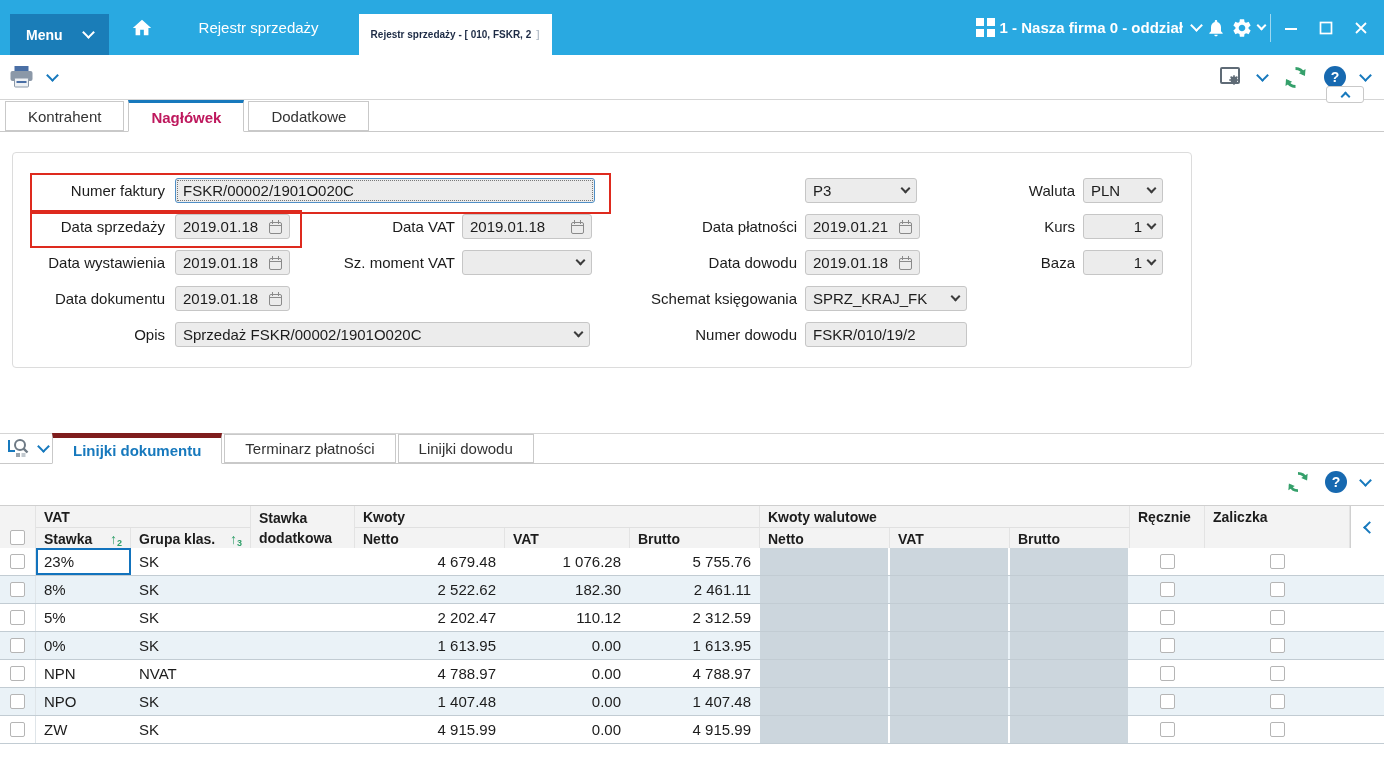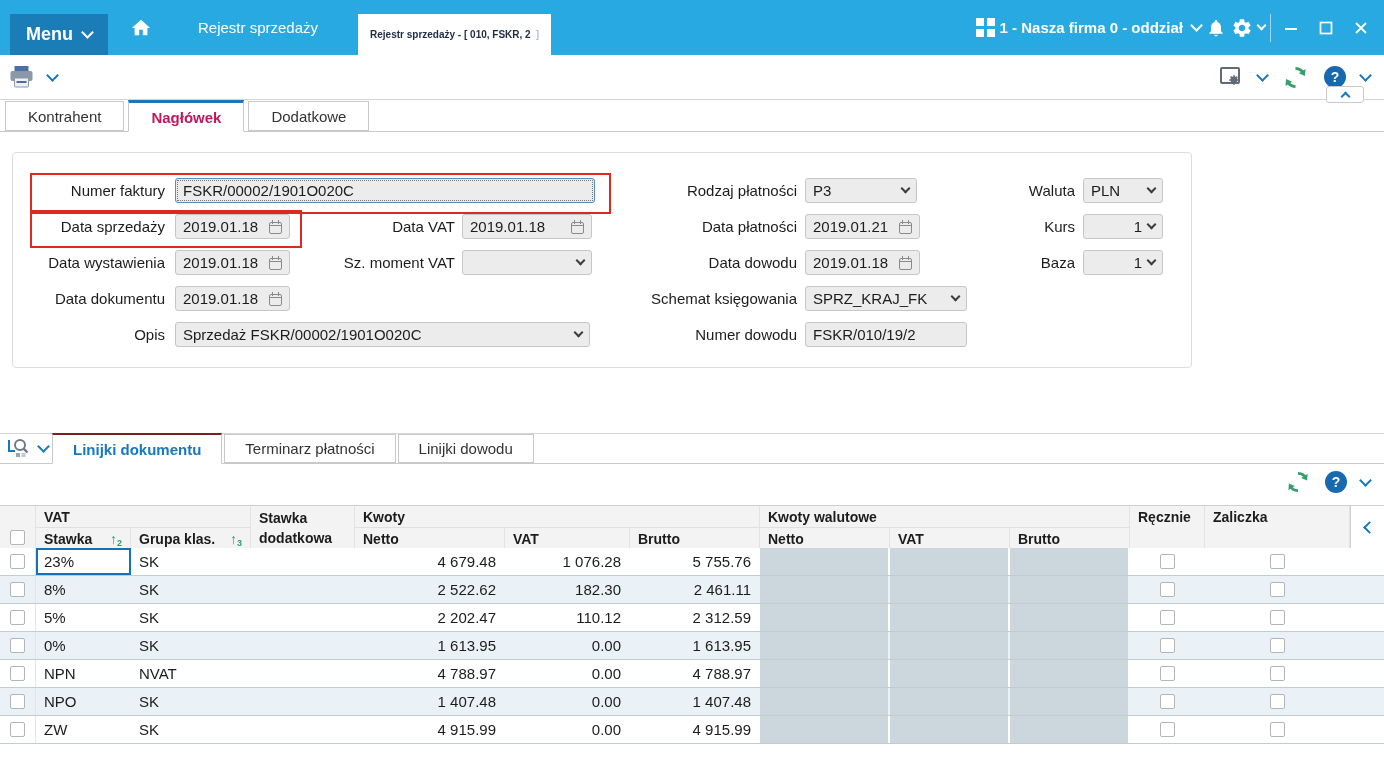--- a/index.html
+++ b/index.html
@@ -3,21 +3,21 @@
 <meta charset="utf-8">
 <style>
   html,body{margin:0;padding:0;background:#fff;}
   .screen{position:relative;width:1384px;height:763px;background:#fff;overflow:hidden;
           font-family:"Liberation Sans",sans-serif;color:#1c1c1c;}
 
   
   .topbar{position:absolute;top:0;left:0;width:1384px;height:55px;background:#29a9e1;
           display:flex;align-items:center;}
   .menu-btn{align-self:flex-end;height:41px;margin-left:10px;padding:0 16px;background:#1a7db8;
-            color:#fff;font-weight:bold;font-size:18px;display:flex;align-items:center;gap:10px;cursor:pointer;}
+            color:#fff;font-weight:bold;font-size:14px;display:flex;align-items:center;gap:21px;cursor:pointer;}
   .home-btn{margin-left:22px;display:flex;align-items:center;cursor:pointer;}
   .toptab{color:#fff;font-size:15px;margin-left:20px;padding:0 26px;cursor:pointer;}
   .toptab-active{align-self:flex-end;height:41px;background:#fff;margin-left:14px;padding:0 12px;
                  display:flex;align-items:center;font-weight:bold;font-size:10px;color:#1d2b45;}
   .toptab-active .suffix{color:#b9c2cc;margin-left:5px;}
   .top-right{margin-left:auto;display:flex;align-items:center;gap:5px;padding-right:8px;}
   .gridicon{display:grid;grid-template-columns:8px 8px;grid-gap:3px;cursor:pointer;}
   .gridicon span{width:8px;height:8px;background:#fff;}
   .company{color:#fff;font-weight:bold;font-size:15px;display:flex;align-items:center;gap:9px;cursor:pointer;}
   .gear-wrap{display:flex;align-items:center;gap:5px;color:#fff;cursor:pointer;}
@@ -61,21 +61,21 @@
   .redbox{position:absolute;border:2px solid #de2a1e;pointer-events:none;z-index:4;}
 
   
   .bstrip{position:absolute;top:433px;left:0;width:1384px;height:31px;box-sizing:border-box;
           border-top:1px solid #d5d5d5;border-bottom:1px solid #c9c9c9;background:#fff;
           display:flex;align-items:flex-end;}
   .bicon{position:absolute;left:6px;top:437px;display:flex;align-items:center;gap:7px;color:#1779bd;cursor:pointer;}
   .btabs{margin-left:52px;display:flex;align-items:flex-end;}
   .btab{height:29px;box-sizing:border-box;padding:0 20px;display:flex;align-items:center;font-size:15px;
         background:#fff;border:1px solid #c9c9c9;margin-right:2px;cursor:pointer;color:#333;}
-  .btab.active{height:31px;border-top:2px solid #7f1d1d;border-bottom:1px solid #fff;color:#1779bd;
+  .btab.active{height:31px;border-top:5px solid #7f1d1d;border-bottom:1px solid #fff;color:#1779bd;
                font-weight:bold;margin-bottom:-1px;z-index:2;}
 
   .ttool{position:absolute;top:469px;right:14px;display:flex;align-items:center;gap:14px;color:#1779bd;}
 
   
   .cols{grid-template-columns:36px 95px 120px 104px 150px 125px 130px 130px 120px 120px 75px 145px 34px;}
   .ghead{position:absolute;top:505px;left:0;width:1384px;display:grid;grid-template-rows:22px 21px;
          border-top:1px solid #cfcfcf;border-bottom:1px solid #c6c6c6;box-sizing:border-box;}
   .hc{background:#f3f3f3;font-weight:bold;font-size:14px;display:flex;align-items:center;padding:0 8px;
       box-sizing:border-box;border-right:1px solid #e3e3e3;white-space:nowrap;overflow:hidden;}
@@ -256,21 +256,20 @@
       <path d="M3.5 0v4 M9.5 0v4 M0.5 5.5h12" stroke="#8a8a8a"></path>
       </svg>
   </div>
 
   <div class="flabel" style="left:290px;top:250px;width:165px">Sz. moment VAT</div>
   <div class="fctl" style="left:462px;top:250px;width:130px">
     <span class="val"></span>
     <span class="chev sm"></span>
   </div>
 
-  <div class="flabel" style="left:620px;top:178px;width:177px">Rodzaj płatności</div>
   <div class="fctl" style="left:805px;top:178px;width:112px">
     <span class="val">P3</span>
     <span class="chev sm"></span>
   </div>
 
   <div class="flabel" style="left:620px;top:214px;width:177px">Data płatności</div>
   <div class="fctl" style="left:805px;top:214px;width:115px">
     <span class="val">2019.01.21</span>
     <svg width="13" height="14">
       <rect x="0.5" y="2.5" width="12" height="11" rx="1.5" fill="none" stroke="#8a8a8a"></rect>

